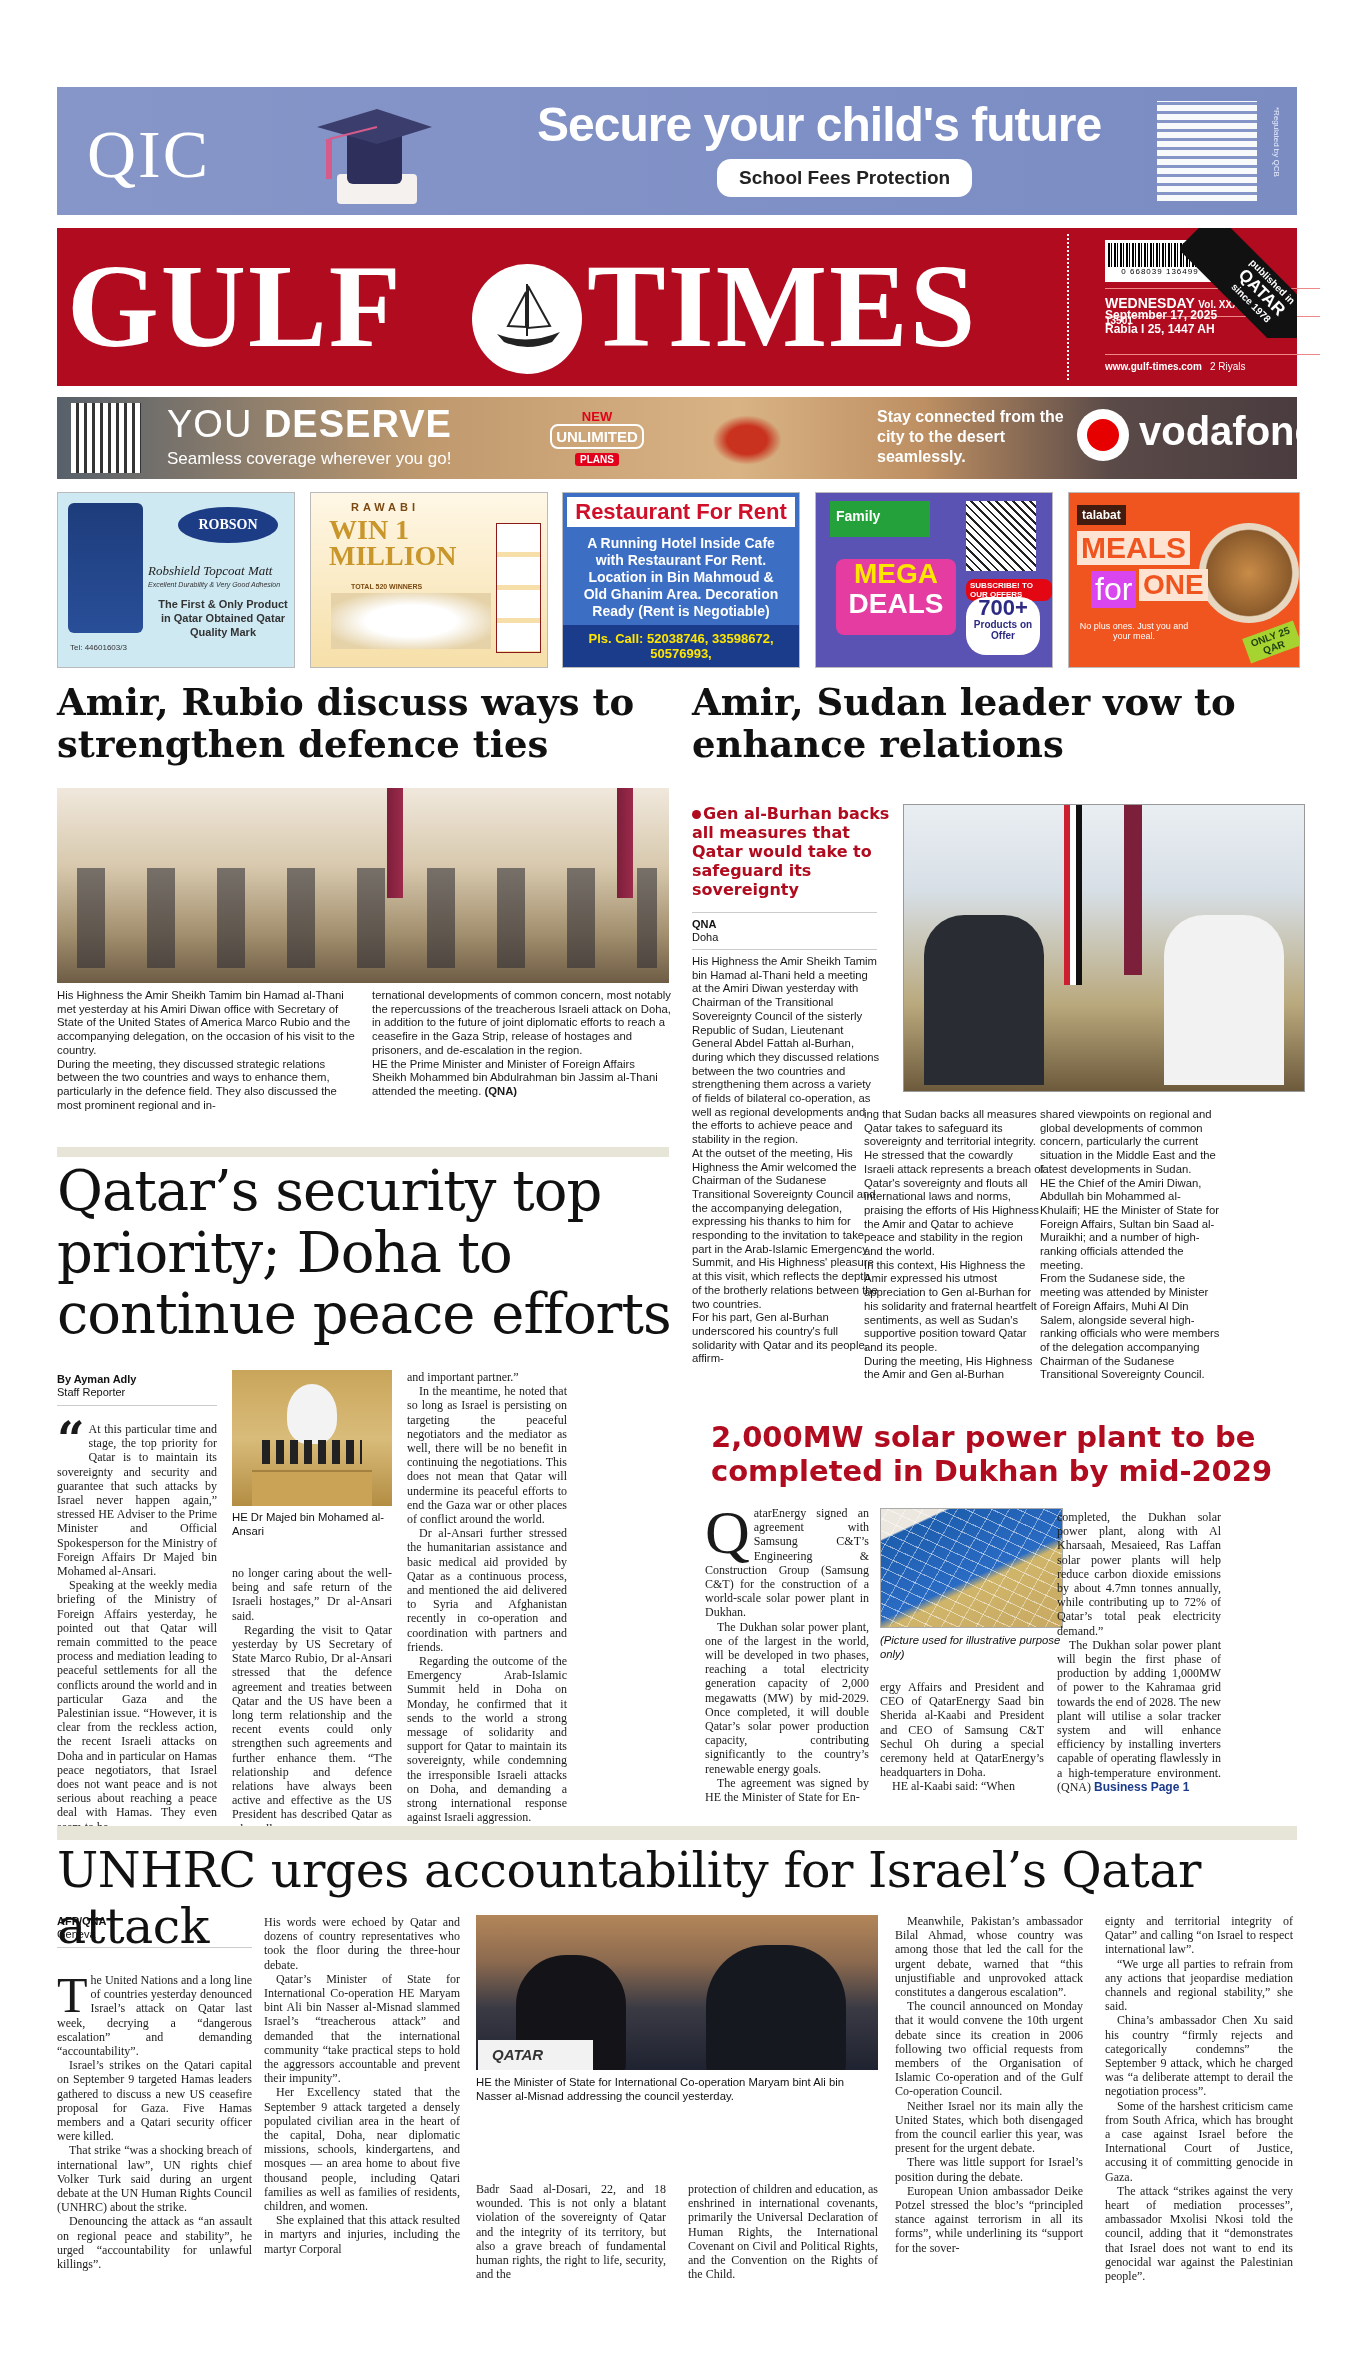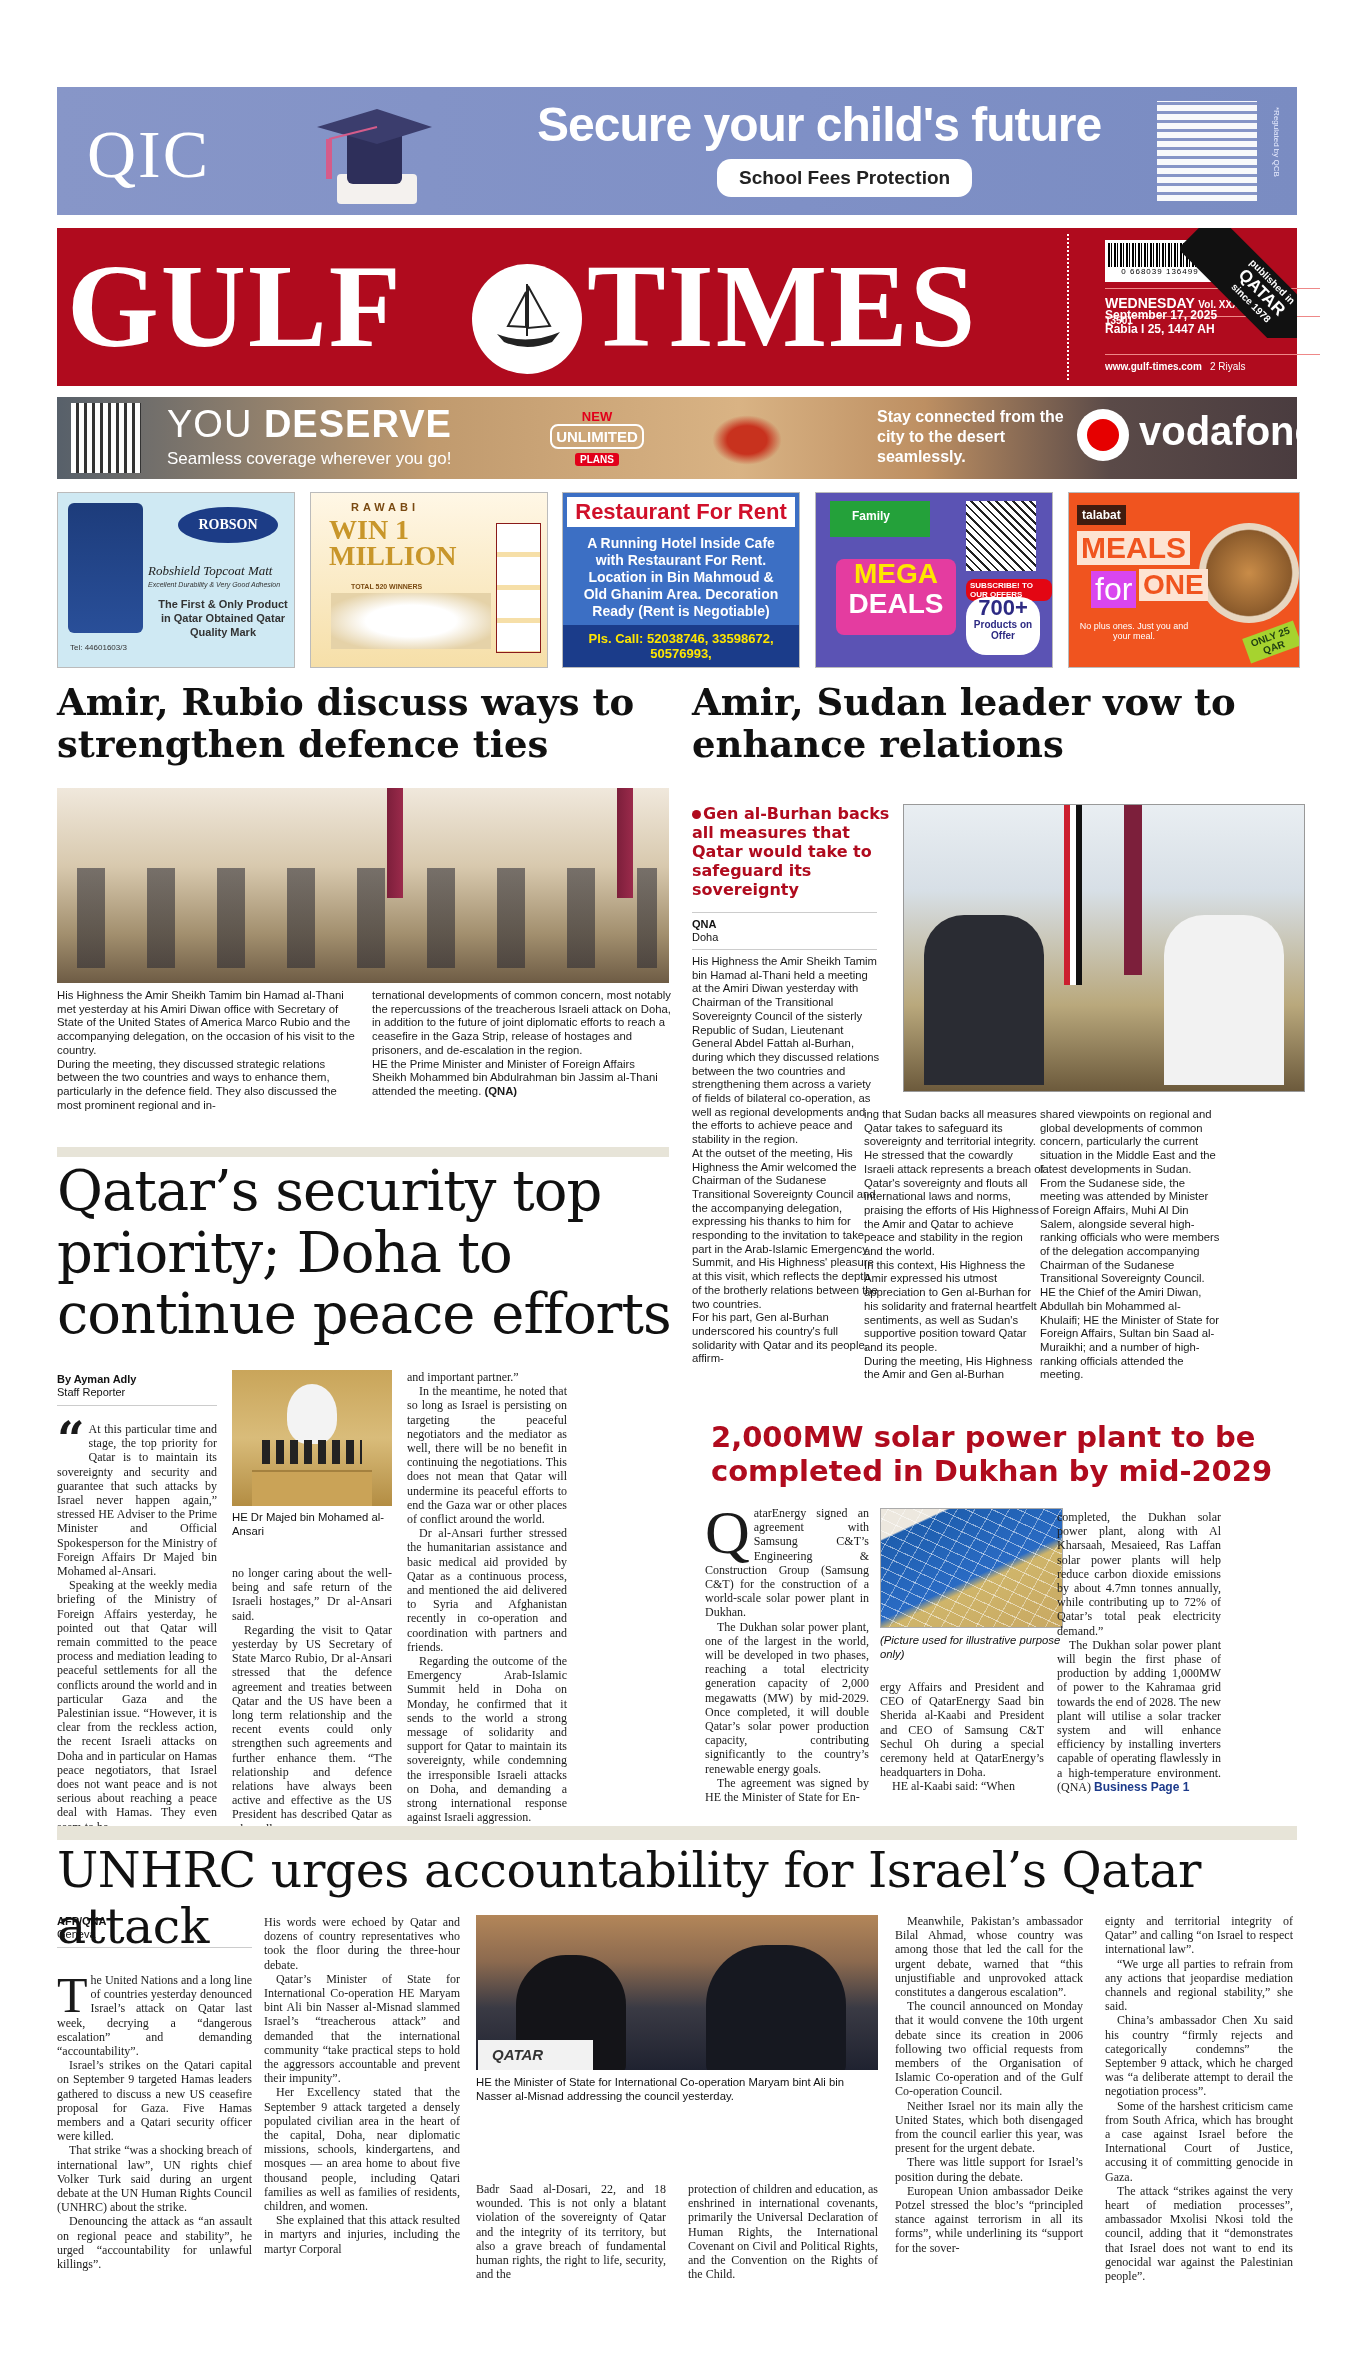--- a/index.html
+++ b/index.html
@@ -58,21 +58,21 @@
 #ad-robson .t2{position:absolute;left:90px;top:88px;font-size:7px;color:#333;font-style:italic}
 #ad-robson .t3{position:absolute;left:95px;top:104px;width:140px;text-align:center;font-size:11px;font-weight:bold;color:#333;line-height:14px}
 #ad-robson .tel{position:absolute;left:12px;top:150px;font-size:8px;color:#333}
 #ad-rawabi .r{position:absolute;left:40px;top:8px;font-size:11px;letter-spacing:4px;color:#7a4a12;font-weight:bold}
 #ad-rawabi .win{position:absolute;left:18px;top:24px;font-family:"Liberation Serif",serif;font-weight:bold;font-size:28px;color:#c8962a;line-height:26px}
 #ad-rawabi .tot{position:absolute;left:40px;top:90px;font-size:7px;font-weight:bold;color:#7a4a12}
 #ad-rawabi .cars{position:absolute;left:20px;top:100px;width:160px;height:56px;background:radial-gradient(ellipse at center,#fff 40%,#e5d2a8 80%)}
 #ad-rest .h{background:#fff;color:#d0102a;font-weight:bold;font-size:22px;margin:4px;padding:2px 0}
 #ad-rest .b{font-size:14px;font-weight:bold;line-height:17px;padding:4px 16px}
 #ad-rest .c{position:absolute;left:0;right:0;bottom:0;background:#1b3c8a;color:#ffe600;font-weight:bold;font-size:13px;padding:6px 2px}
-#ad-family .fam{position:absolute;left:14px;top:8px;width:100px;height:36px;background:#24a13a;font-weight:bold;font-size:12px;line-height:30px;padding-left:22px}
+#ad-family .fam{position:absolute;left:14px;top:8px;width:100px;height:36px;background:#24a13a;font-weight:bold;font-size:14px;line-height:30px;padding-left:6px}
 #ad-family .qr{position:absolute;left:150px;top:8px;width:70px;height:70px;background:repeating-linear-gradient(45deg,#fff 0 4px,#222 4px 6px)}
 #ad-family .mega{position:absolute;left:20px;top:66px;width:120px;height:76px;background:#e43ca0;border-radius:8px;text-align:center;font-weight:bold;line-height:30px;font-size:28px}
 #ad-family .mega span{color:#ffe600;display:block}
 #ad-family .sub{position:absolute;left:150px;top:86px;font-size:8px;background:#e30613;border-radius:8px;padding:2px 4px;font-weight:bold}
 #ad-family .p700{position:absolute;left:150px;top:104px;width:74px;height:58px;background:#fff;border-radius:20px;color:#2d2a83;text-align:center;font-weight:bold;font-size:22px;line-height:22px}
 #ad-family .p700 small{font-size:10px;display:block;line-height:11px}
 #ad-talabat .tb{position:absolute;left:8px;top:12px;background:#411c0f;padding:3px 5px;font-size:12px;font-weight:bold}
 #ad-talabat .meals{position:absolute;left:8px;top:38px;font-size:30px;font-weight:bold;color:#f0541f;background:#fde3d2;padding:0 4px;line-height:34px}
 #ad-talabat .for{position:absolute;left:22px;top:78px;font-size:32px;font-weight:normal;background:#d946ef;padding:0 4px}
 #ad-talabat .one{position:absolute;left:70px;top:76px;font-size:28px;font-weight:bold;color:#f0541f;background:#fde3d2;padding:0 4px}
@@ -282,22 +282,22 @@
   <p>At the outset of the meeting, His Highness the Amir welcomed the Chairman of the Sudanese Transitional Sovereignty Council and the accompanying delegation, expressing his thanks to him for responding to the invitation to take part in the Arab-Islamic Emergency Summit, and His Highness' pleasure at this visit, which reflects the depth of the brotherly relations between the two countries.</p>
   <p>For his part, Gen al-Burhan underscored his country's full solidarity with Qatar and its people, affirm-</p>
 </div>
 <div id="sudan-c2" class="abs tx">
   <p>ing that Sudan backs all measures Qatar takes to safeguard its sovereignty and territorial integrity. He stressed that the cowardly Israeli attack represents a breach of Qatar's sovereignty and flouts all international laws and norms, praising the efforts of His Highness the Amir and Qatar to achieve peace and stability in the region and the world.</p>
   <p>In this context, His Highness the Amir expressed his utmost appreciation to Gen al-Burhan for his solidarity and fraternal heartfelt sentiments, as well as Sudan's supportive position toward Qatar and its people.</p>
   <p>During the meeting, His Highness the Amir and Gen al-Burhan</p>
 </div>
 <div id="sudan-c3" class="abs tx">
   <p>shared viewpoints on regional and global developments of common concern, particularly the current situation in the Middle East and the latest developments in Sudan.</p>
+  <p>HE the Chief of the Amiri Diwan, Abdullah bin Mohammed al-Khulaifi; HE the Minister of State for Foreign Affairs, Sultan bin Saad al-Muraikhi; and a number of high-ranking officials attended the meeting.</p>
   <p>From the Sudanese side, the meeting was attended by Minister of Foreign Affairs, Muhi Al Din Salem, alongside several high-ranking officials who were members of the delegation accompanying Chairman of the Sudanese Transitional Sovereignty Council.</p>
-  <p>HE the Chief of the Amiri Diwan, Abdullah bin Mohammed al-Khulaifi; HE the Minister of State for Foreign Affairs, Sultan bin Saad al-Muraikhi; and a number of high-ranking officials attended the meeting.</p>
 </div>
 
 <h1 id="h-security" class="abs">Qatar’s security top priority; Doha to continue peace efforts</h1>
 <div id="sec-by" class="abs">
   <b>By Ayman Adly</b><br>
   <span>Staff Reporter</span>
 </div>
 <div id="sec-c1" class="abs sx">
   <p class="ni"><span class="q">“</span><span>At this particular time and stage, the top priority for Qatar is to maintain its sovereignty and security and guarantee that such attacks by Israel never happen again,” stressed HE Adviser to the Prime Minister and Official Spokesperson for the Ministry of Foreign Affairs Dr Majed bin Mohamed al-Ansari.</span></p>
   <p>Speaking at the weekly media briefing of the Ministry of Foreign Affairs yesterday, he pointed out that Qatar will remain committed to the peace process and mediation leading to peaceful settlements for all the conflicts around the world and in particular Gaza and the Palestinian issue. “However, it is clear from the reckless action, the recent Israeli attacks on Doha and in particular on Hamas peace negotiators, that Israel does not want peace and is not serious about reaching a peace deal with Hamas. They even seem to be</p>

